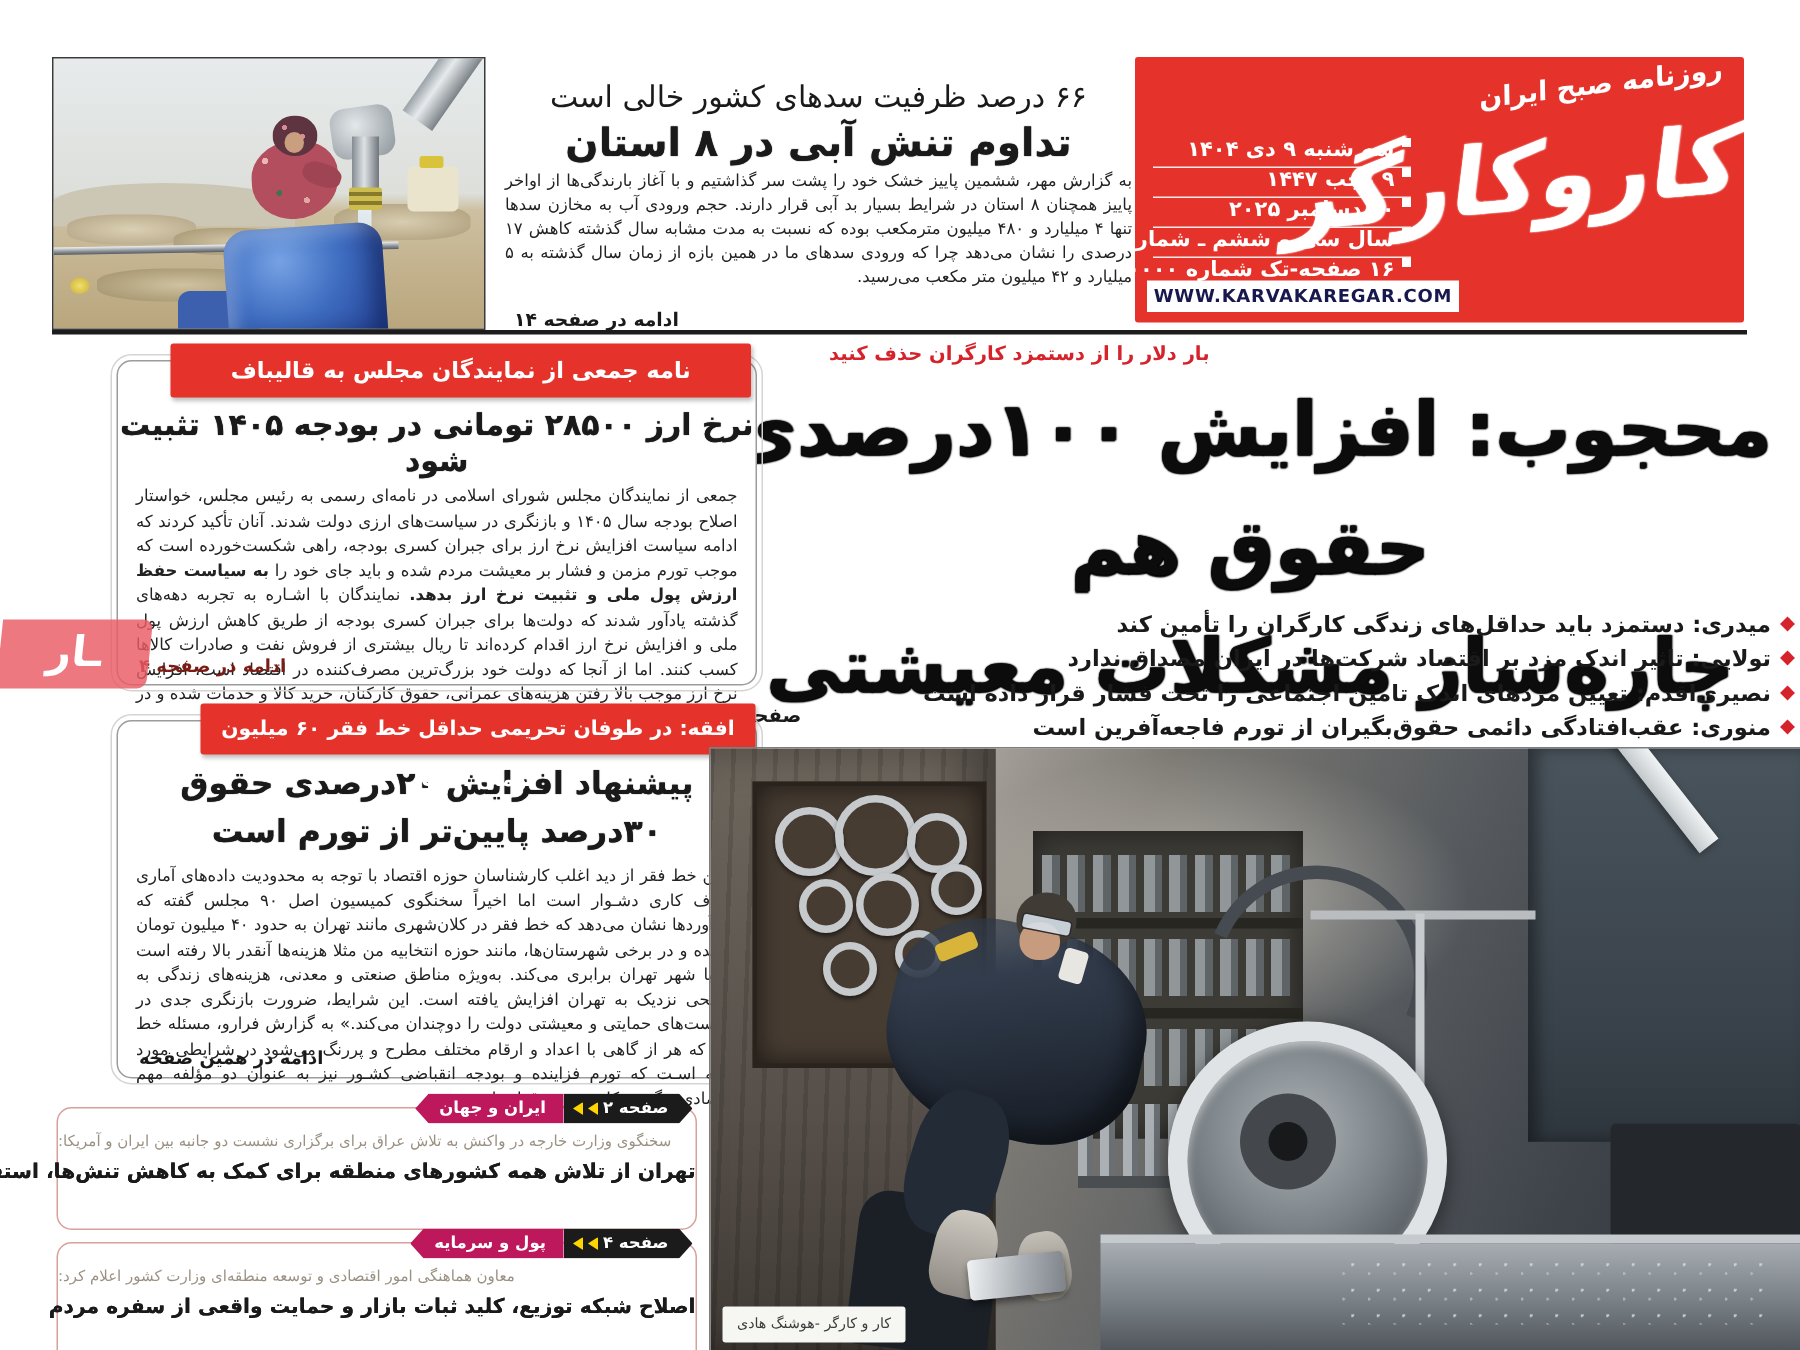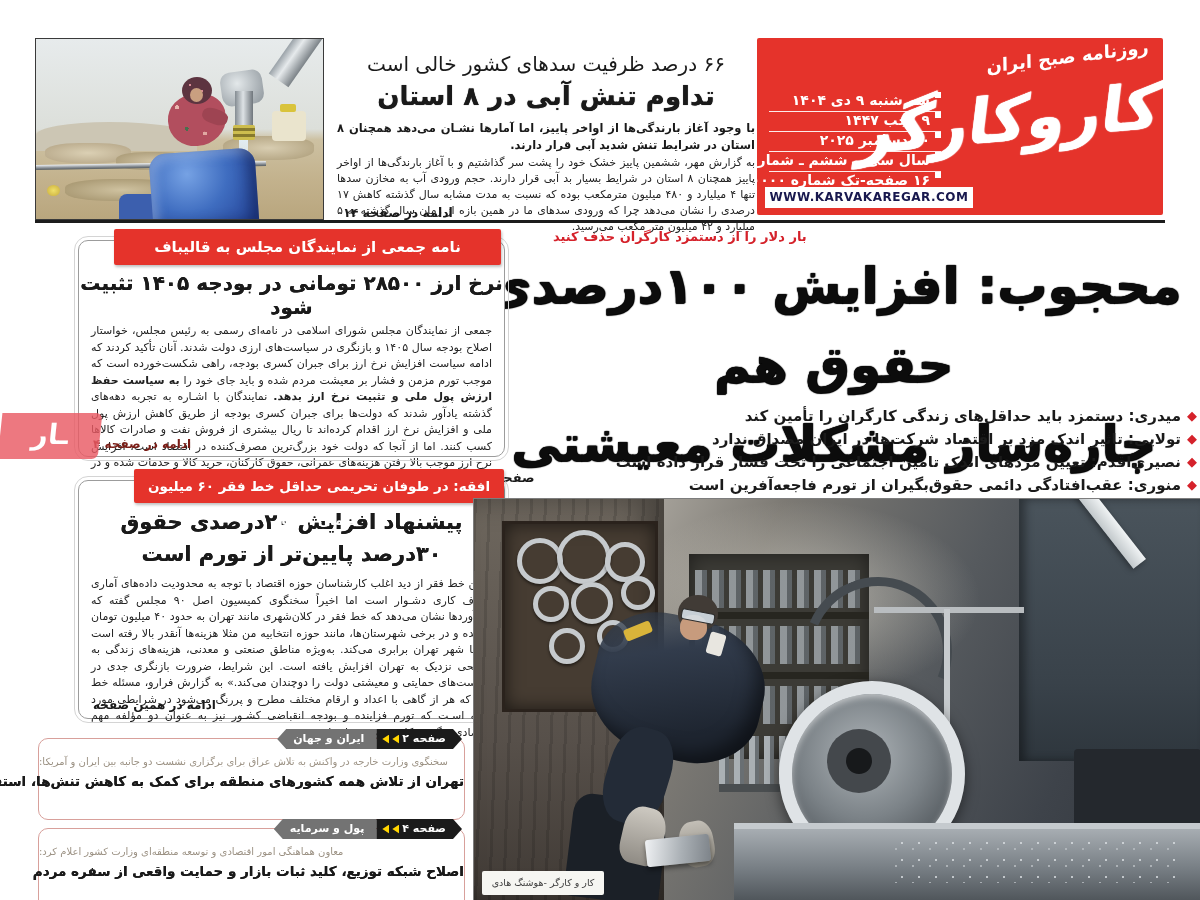--- a/index.html
+++ b/index.html
@@ -106,21 +106,21 @@
   .box2{top:480px;height:237px;}
   .b2-head{left:55px;top:-12px;width:370px;height:34px;font-size:13.5px;line-height:34px;}
   .b2-title{margin-top:26px;text-align:center;font-size:21px;font-weight:bold;line-height:1.5;text-shadow:0 0 .6px #111;}
   .b2-body{padding:6px 12px 0 12px;font-size:11px;line-height:1.5;text-align:justify;color:#222;}
   .b2-cont{position:absolute;left:14px;bottom:6px;font-size:12px;font-weight:bold;cursor:pointer;}
 
   .sbox{left:38px;width:425px;border:1px solid #d8a09b;border-radius:10px;background:#fff;}
   .box3{top:738px;height:80px;}
   .box4{top:828px;height:85px;}
   .sec-tab{position:absolute;top:-10px;right:2px;height:20px;display:flex;direction:ltr;cursor:pointer;}
-  .st-red{background:#737373;color:#fff;font-size:11px;font-weight:bold;line-height:20px;padding:0 12px 16px 16px;
+  .st-red{background:#be185d;color:#fff;font-size:11px;font-weight:bold;line-height:20px;padding:0 12px 16px 16px;
     clip-path:polygon(0 50%,9px 0,100% 0,100% 100%,9px 100%);}
   .st-dark{background:#1b1b1b;color:#fff;font-size:11px;font-weight:bold;line-height:20px;
     padding:0 16px 0 6px;display:flex;align-items:center;gap:3px;
     clip-path:polygon(0 0,calc(100% - 9px) 0,100% 50%,calc(100% - 9px) 100%,0 100%);}
   .chev{width:7px;height:9px;background:#ffd400;clip-path:polygon(100% 0,0 50%,100% 100%);}
   .s-kicker{text-align:left;font-size:10px;color:#9b9183;margin-top:17px;}
   .s-head{text-align:center;font-size:13.5px;font-weight:bold;margin-top:6px;white-space:nowrap;
     text-shadow:0 0 .4px #111;}
 
   
@@ -253,21 +253,20 @@
       <div class="pw-sleeve"></div>
     </div>
     <div class="pw-jugblue2"></div>
     <div class="pw-jugblue"></div>
     <div class="pw-flower"></div>
   </div>
 
   <div class="abs water-art">
     <div class="wa-kicker">۶۶ درصد ظرفیت سدهای کشور خالی است</div>
     <div class="wa-head">تداوم تنش آبی در ۸ استان</div>
-    <div class="wa-lead">با وجود آغاز بارندگی‌ها از اواخر پاییز، اما آمارها نشـان می‌دهد همچنان ۸ استان در شرایط تنش شدید آبی قرار دارند.</div>
     <div class="wa-body">به گزارش مهر، ششمین پاییز خشک خود را پشت سر گذاشتیم و با آغاز بارندگی‌ها از اواخر پاییز همچنان ۸ استان در شرایط بسیار بد آبی قرار دارند. حجم ورودی آب به مخازن سدها تنها ۴ میلیارد و ۴۸۰ میلیون مترمکعب بوده که نسبت به مدت مشابه سال گذشته کاهش ۱۷ درصدی را نشان می‌دهد چرا که ورودی سدهای ما در همین بازه از زمان سال گذشته به ۵ میلیارد و ۴۲ میلیون متر مکعب می‌رسید.</div>
     <div class="wa-cont">ادامه در صفحه ۱۴</div>
   </div>
 
   <div class="abs main-divider"></div>
 
   <div class="abs main-kicker">بار دلار را از دستمزد کارگران حذف کنید</div>
   <div class="abs main-head">
     <div>محجوب: افزایش ۱۰۰درصدی حقوق هم</div>
     <div>چاره‌ساز مشکلات معیشتی نیست</div>

